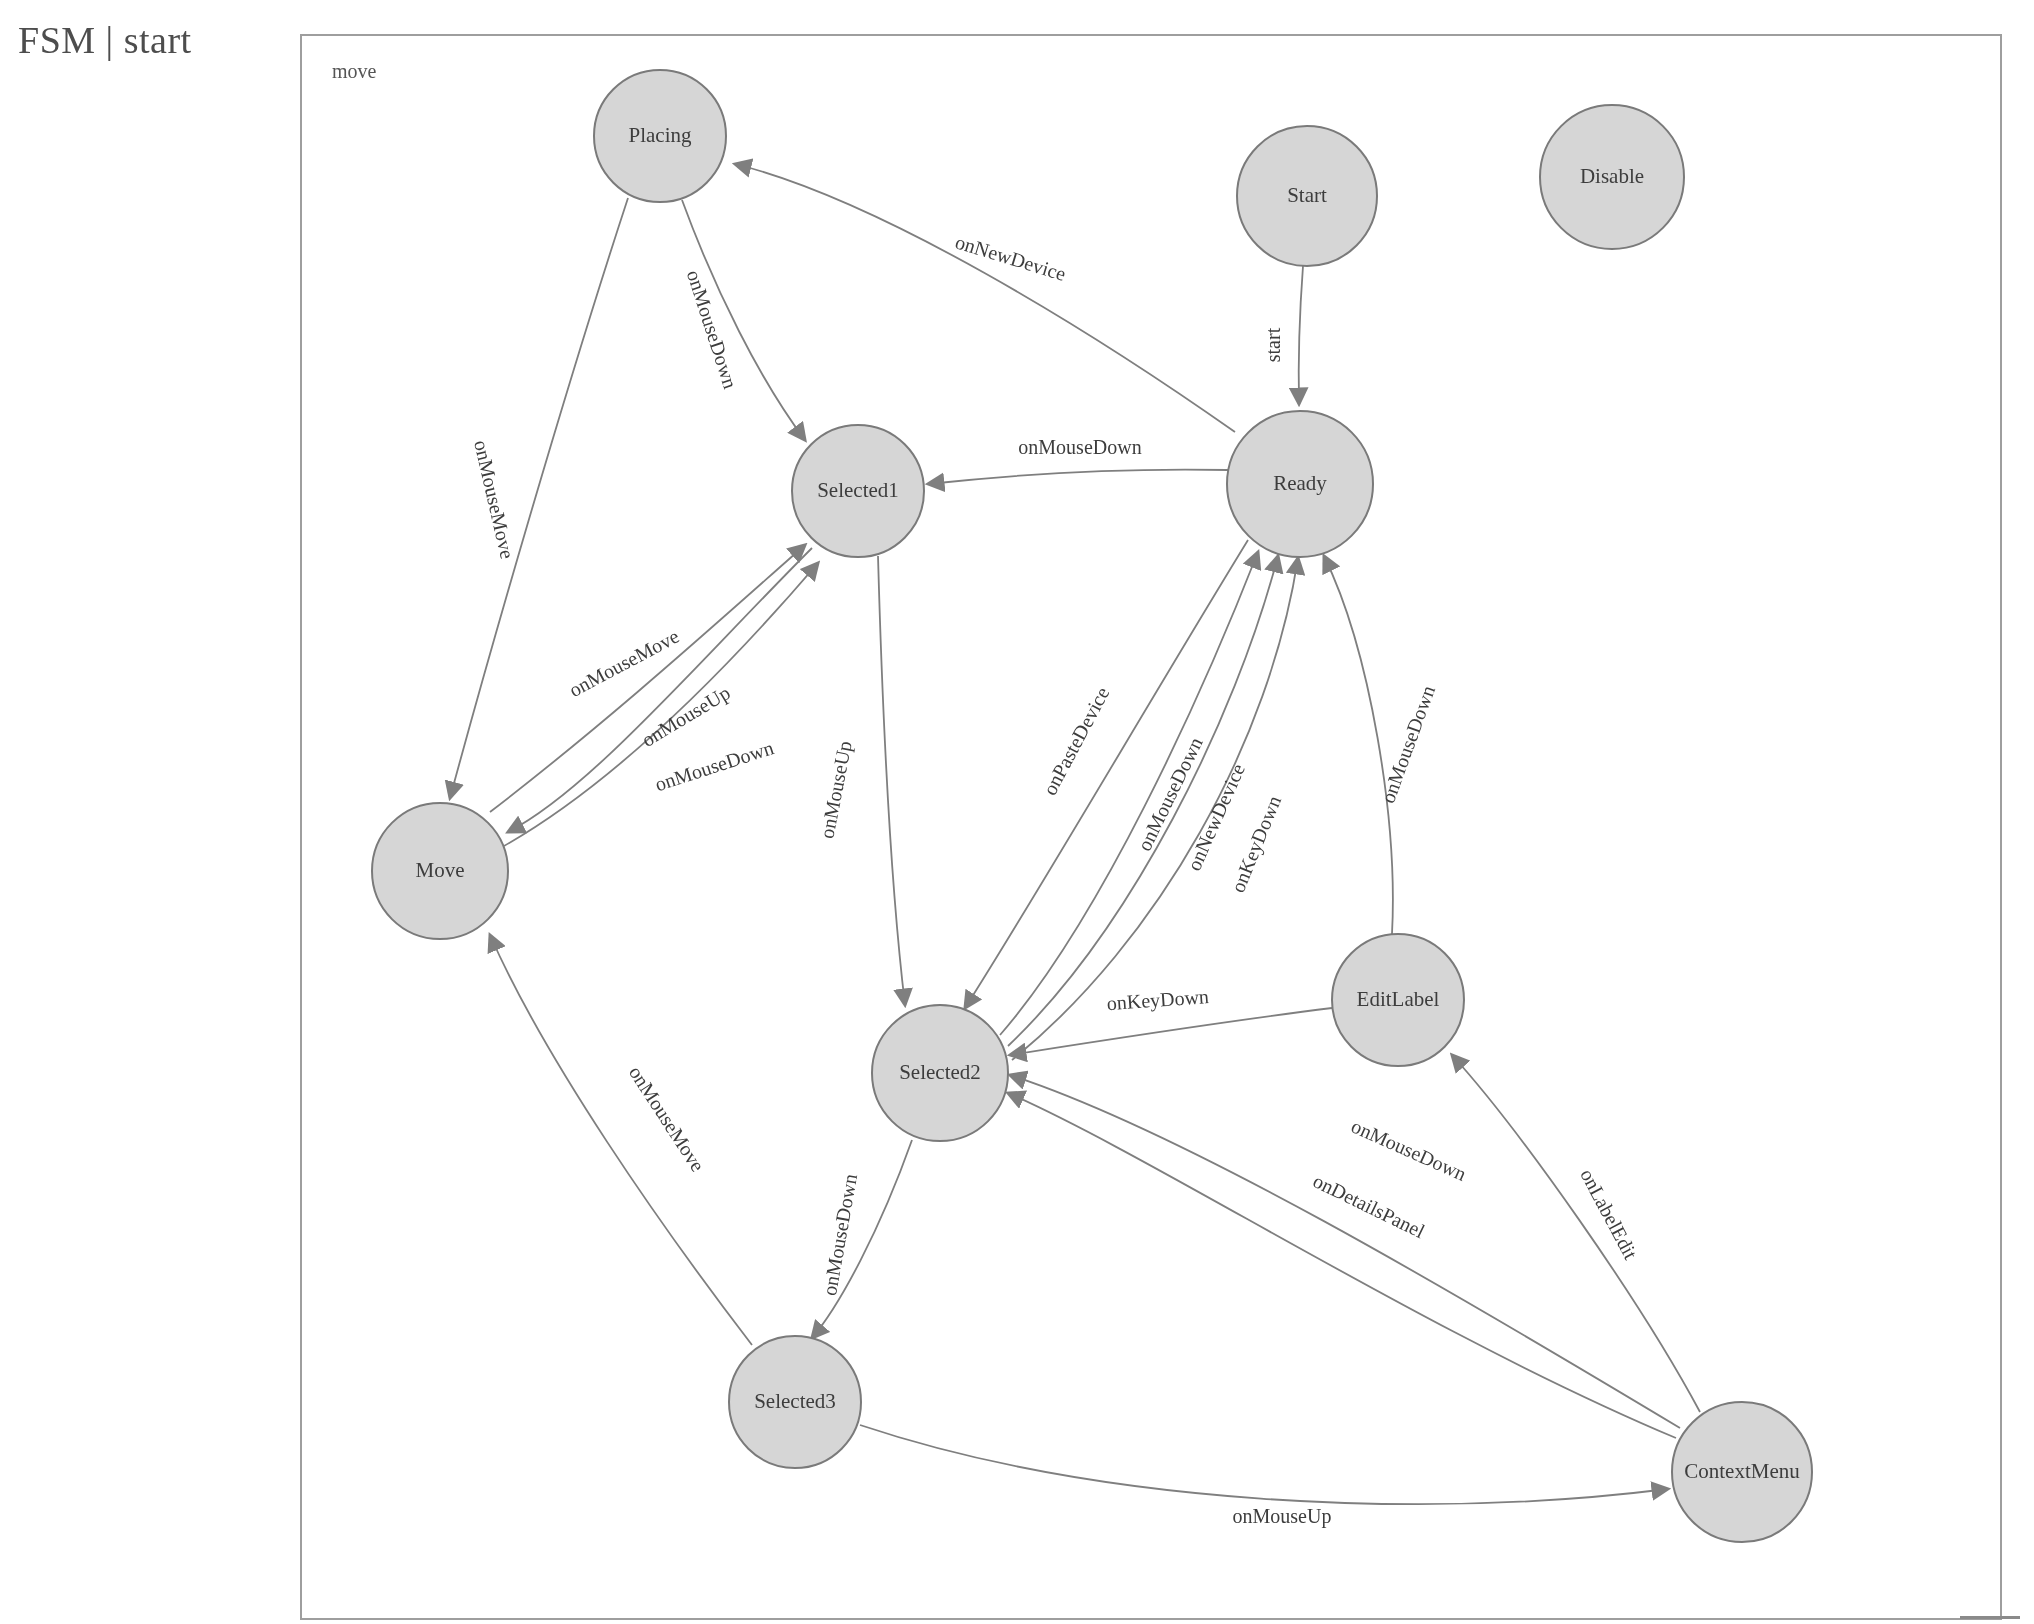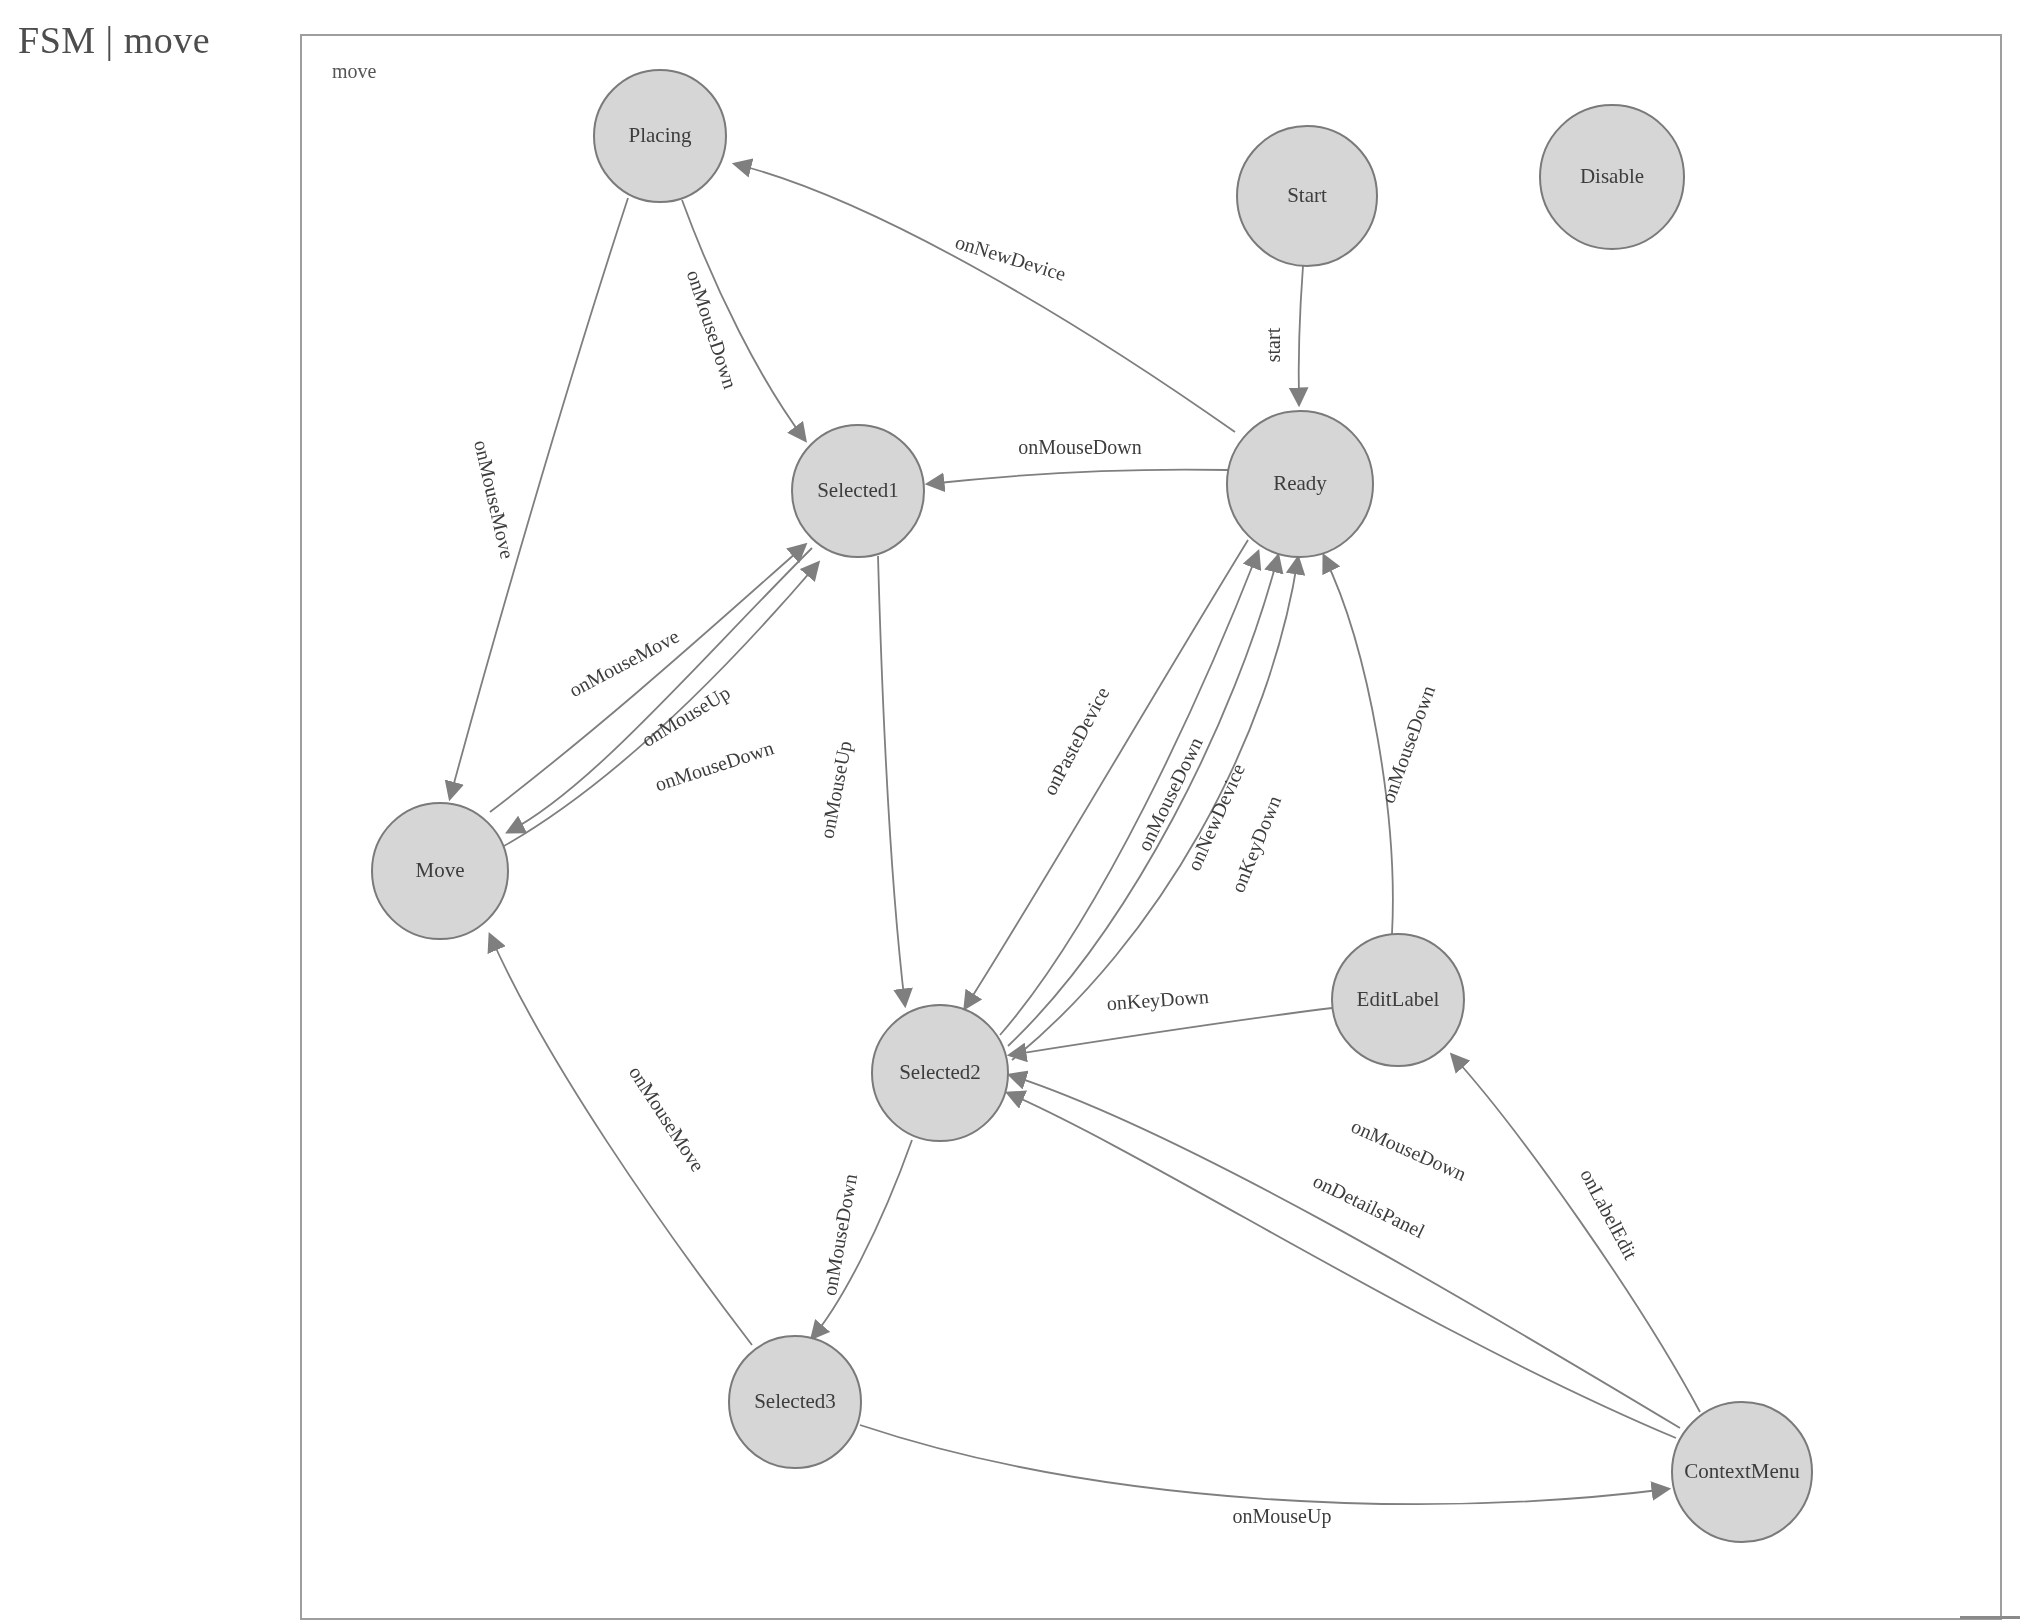--- a/index.html
+++ b/index.html
@@ -78,21 +78,21 @@
     left: 1960px;
     top: 1616px;
     width: 60px;
     height: 3px;
     background: #8a8a8a;
   }
 </style>
 </head>
 <body>
 
-<div id="page-title">FSM | move</div>
+<div id="page-title">FSM | start</div>
 
 <div id="diagram-frame"></div>
 <div id="frame-label">move</div>
 
 <svg id="fsm-svg" viewBox="0 0 2034 1624">
   <defs>
     <marker id="arrow" viewBox="0 0 12 12" refX="10" refY="6" markerWidth="11" markerHeight="11" orient="auto-start-reverse">
       <path d="M 0 0 L 12 6 L 0 12 z" fill="#7f7f7f"></path>
     </marker>
   </defs>

